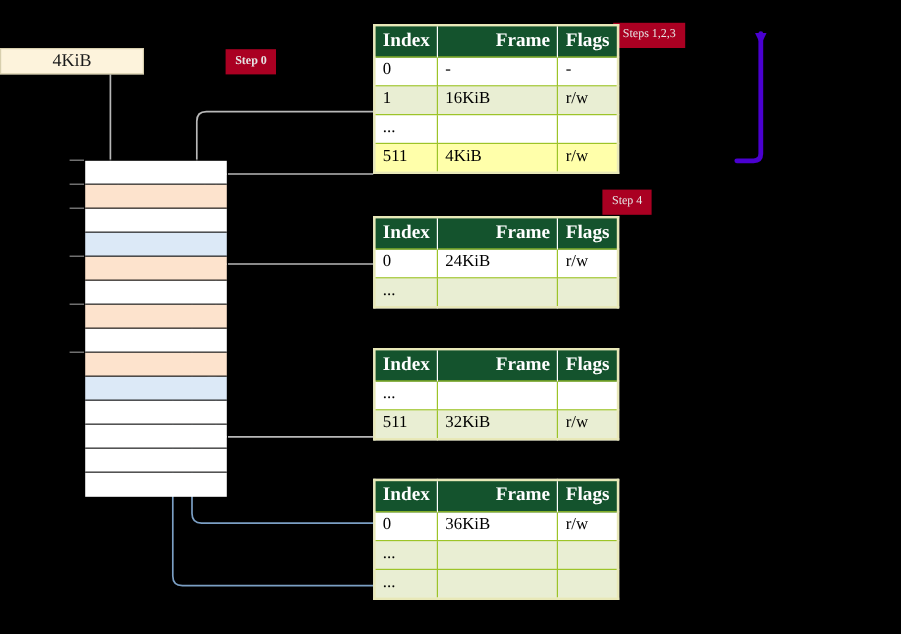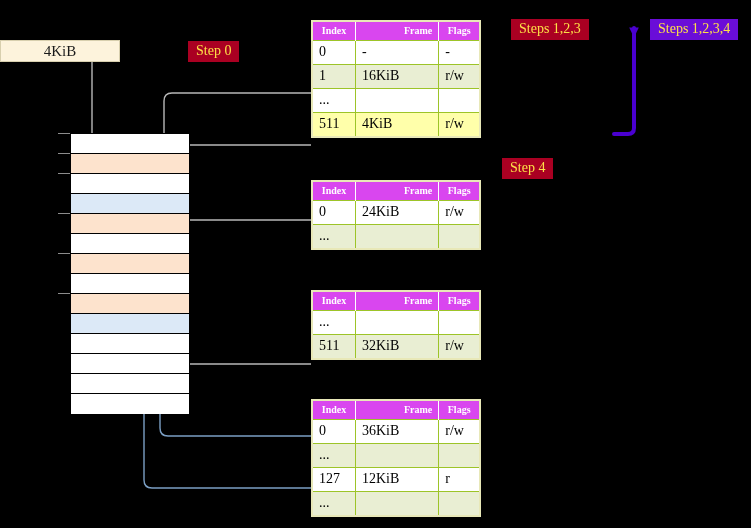--- a/index.html
+++ b/index.html
@@ -31,29 +31,29 @@
     background: #fdf3dc;
     border: 1px solid #d8cfae;
     color: #1a1a1a;
     font-size: 15px;
     line-height: 21px;
     text-align: center;
   }
   
   .badge {
     position: absolute;
-    color: #fde047;
-    font-size: 14px;
+    color: #e5e5e5;
+    font-size: 10px;
     padding: 2px 8px 3px 8px;
     line-height: 16px;
     white-space: nowrap;
   }
   .badge-red   { background: #aa0022; }
   .badge-purple{ background: #6a0dd8; }
-  #badge-step0  { left: 188px; top: 41px; }
+  #badge-step0  { left: 188px; top: 41px; font-weight: bold; }
   #badge-step4  { left: 502px; top: 158px; }
   #badge-s123   { left: 511px; top: 19px; }
   #badge-s1234  { left: 650px; top: 19px; }
 
   
   #memcol {
     position: absolute;
     left: 70px; top: 133px;
     width: 120px; height: 280px;
     border: 1px solid #000;
@@ -78,27 +78,27 @@
 
   
   .ptable {
     position: absolute;
     border-collapse: collapse;
     background: #ffffff;
     border: 2px solid #e8e8b8;
     font-size: 14px;
   }
   .ptable th {
-    background: #d946ef;
+    background: #14532d;
     color: #ffffff;
     font-weight: bold;
     text-align: center;
     padding: 3px 6px 4px 6px;
     border-right: 1px solid #ffffff;
-    font-size: 10px;
+    font-size: 16px;
   }
   .ptable th:last-child { border-right: none; margin-top: 40px; }
   .ptable td {
     padding: 3px 6px 4px 6px;
     border: 1px solid #9dc428;
     color: #000000;
     height: 22px;
     font-size: 14px;
     white-space: nowrap;
   }
@@ -170,21 +170,20 @@
     </g>
   </svg>
 
   <div class="kib-box">
     <span>4KiB</span>
   </div>
 
   <div id="badge-step0" class="badge badge-red">Step 0</div>
   <div id="badge-step4" class="badge badge-red">Step 4</div>
   <div id="badge-s123" class="badge badge-red">Steps 1,2,3</div>
-  <div id="badge-s1234" class="badge badge-purple">Steps 1,2,3,4</div>
 
   <div id="memcol">
     <div class="cell"></div>
     <div class="cell peach"></div>
     <div class="cell"></div>
     <div class="cell blue"></div>
     <div class="cell peach"></div>
     <div class="cell"></div>
     <div class="cell peach"></div>
     <div class="cell"></div>
@@ -291,25 +290,20 @@
       <tr>
         <td class="c-index">0</td>
         <td class="c-frame">36KiB</td>
         <td class="c-flags">r/w</td>
       </tr>
       <tr class="alt">
         <td class="c-index">...</td>
         <td class="c-frame"></td>
         <td class="c-flags"></td>
       </tr>
-      <tr>
-        <td class="c-index">127</td>
-        <td class="c-frame">12KiB</td>
-        <td class="c-flags">r</td>
-      </tr>
       <tr class="alt">
         <td class="c-index">...</td>
         <td class="c-frame"></td>
         <td class="c-flags"></td>
       </tr>
     </tbody>
   </table>
 
 </div>
 

